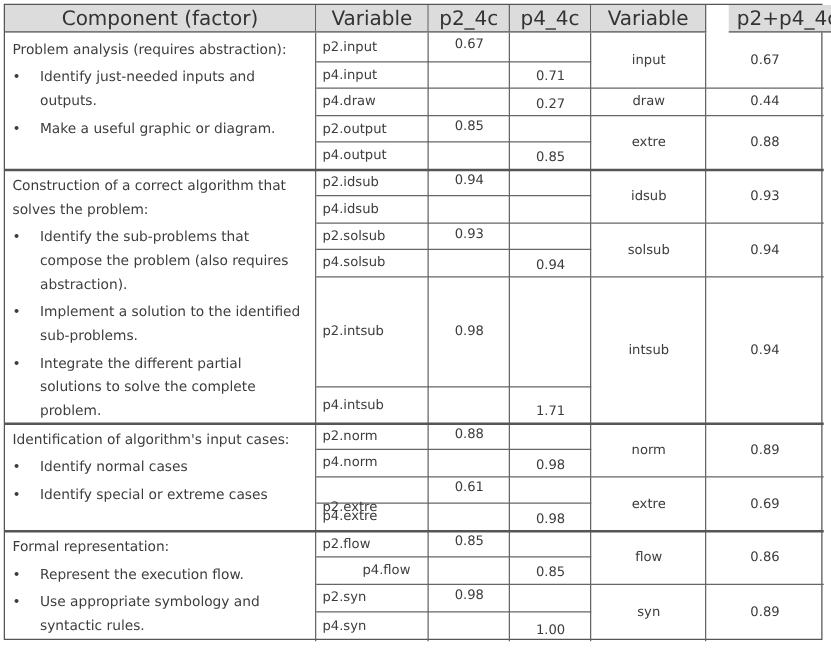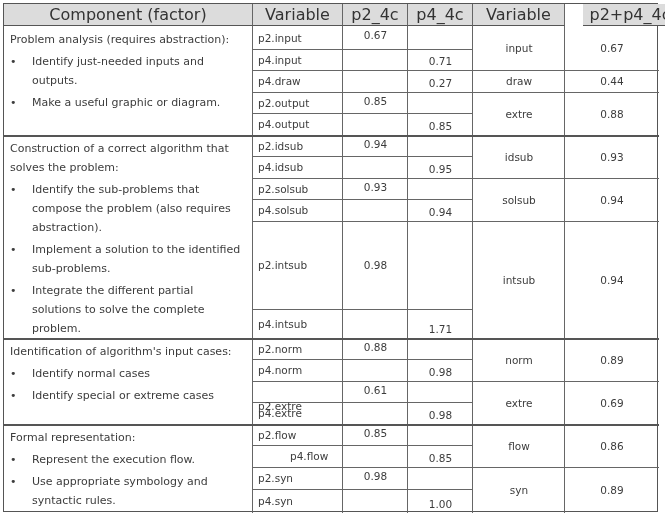--- a/index.html
+++ b/index.html
@@ -120,21 +120,20 @@
     <div class="cell num high" style="left: 339px; top: 88px; width: 65px; height: 21px;">0.85</div>
     <div class="cell num low" style="left: 404px; top: 88px; width: 65px; height: 21px;"></div>
     <div class="cell var" style="left: 249px; top: 109px; width: 90px; height: 22px;">p4.output</div>
     <div class="cell num high" style="left: 339px; top: 109px; width: 65px; height: 22px;"></div>
     <div class="cell num low" style="left: 404px; top: 109px; width: 65px; height: 22px;">0.85</div>
     <div class="cell var" style="left: 249px; top: 131px; width: 90px; height: 21px;">p2.idsub</div>
     <div class="cell num high" style="left: 339px; top: 131px; width: 65px; height: 21px;">0.94</div>
     <div class="cell num low" style="left: 404px; top: 131px; width: 65px; height: 21px;"></div>
     <div class="cell var" style="left: 249px; top: 152px; width: 90px; height: 22px;">p4.idsub</div>
     <div class="cell num high" style="left: 339px; top: 152px; width: 65px; height: 22px;"></div>
-    <div class="cell num low" style="left: 404px; top: 152px; width: 65px; height: 22px;">0.95</div>
     <div class="cell var" style="left: 249px; top: 174px; width: 90px; height: 21px;">p2.solsub</div>
     <div class="cell num high" style="left: 339px; top: 174px; width: 65px; height: 21px;">0.93</div>
     <div class="cell num low" style="left: 404px; top: 174px; width: 65px; height: 21px;"></div>
     <div class="cell var" style="left: 249px; top: 195px; width: 90px; height: 22px;">p4.solsub</div>
     <div class="cell num high" style="left: 339px; top: 195px; width: 65px; height: 22px;"></div>
     <div class="cell num low" style="left: 404px; top: 195px; width: 65px; height: 22px;">0.94</div>
     <div class="cell var" style="left: 249px; top: 217px; width: 90px; height: 88px;">p2.intsub</div>
     <div class="cell num" style="left: 339px; top: 217px; width: 65px; height: 88px;">0.98</div>
     <div class="cell num low" style="left: 404px; top: 217px; width: 65px; height: 88px;"></div>
     <div class="cell var" style="left: 249px; top: 305px; width: 90px; height: 29px;">p4.intsub</div>

